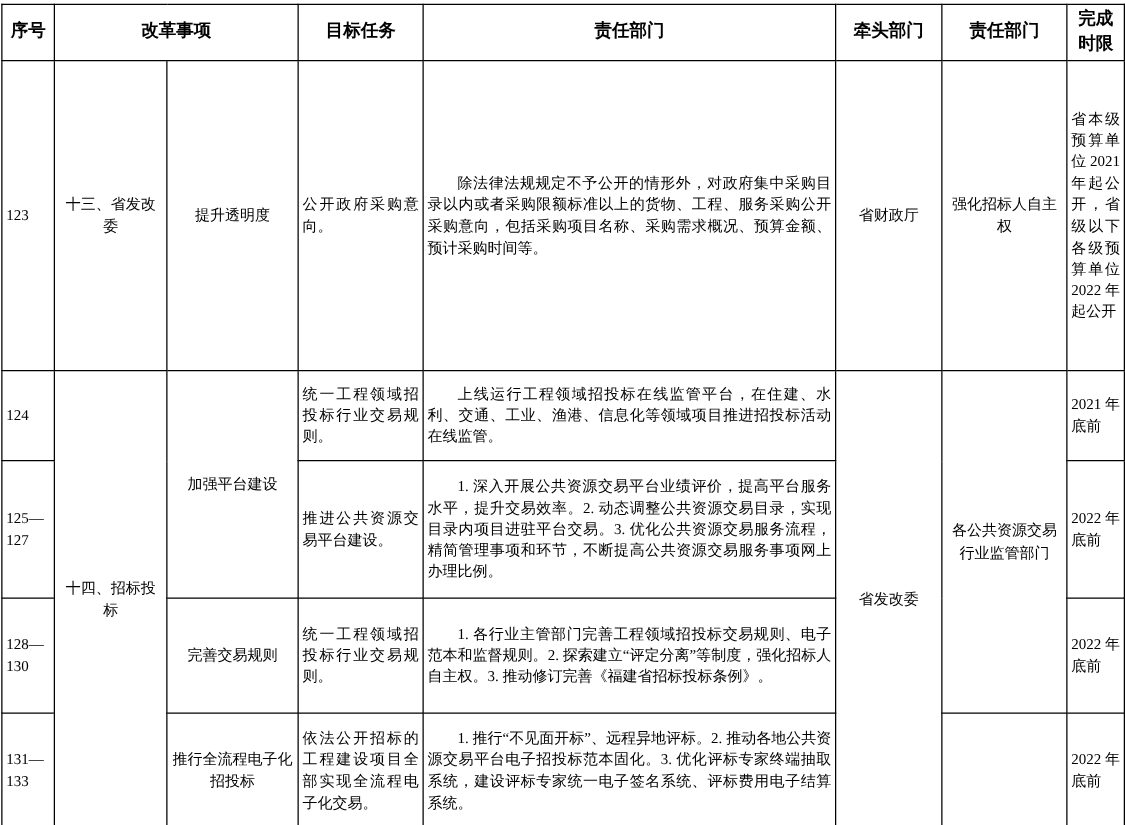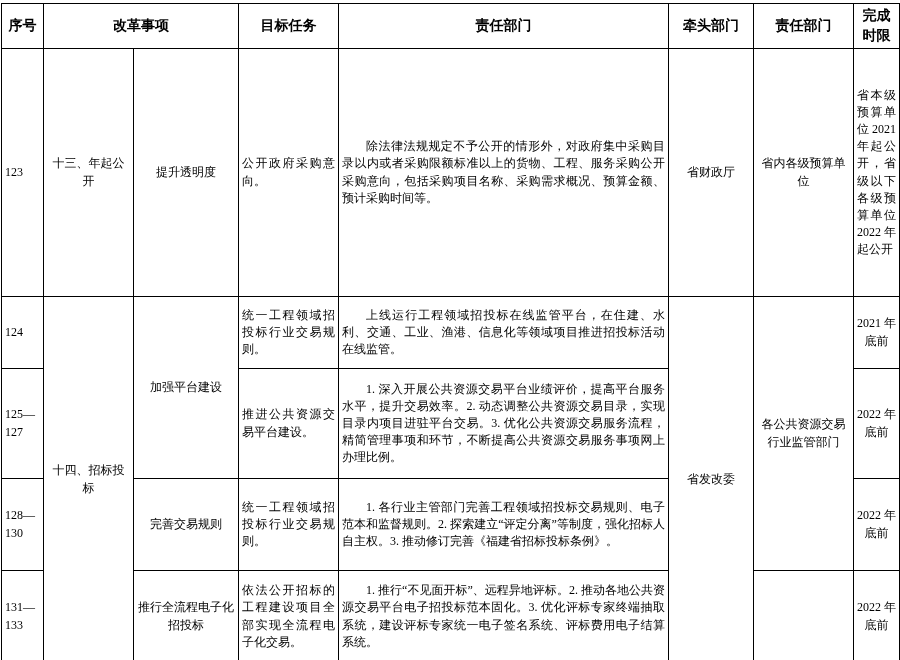--- a/index.html
+++ b/index.html
@@ -54,21 +54,20 @@
   .seq-cell {
     font-size: 13px;
     line-height: 1.35;
   }
   .vert-label {
     text-align: center;
     font-size: 13.5px;
     line-height: 1.45;
   }
   .deadline-cell {
-    text-align: center;
     font-size: 12.5px;
     line-height: 1.5;
   }
   .deadline-long {
     text-align: justify;
     text-justify: inter-ideograph;
     font-size: 12.5px;
     line-height: 1.55;
     padding: 2px 4px;
   }
@@ -116,26 +115,26 @@
         <th>责任部门</th>
         <th>牵头部门</th>
         <th>责任部门</th>
         <th class="th-two-line">完成时限</th>
       </tr>
     </thead>
     <tbody>
 
       <tr style="height:248px;">
         <td class="seq-cell">123</td>
-        <td class="vert-label">十三、年起公开</td>
+        <td class="vert-label">十三、省发改委</td>
         <td class="vert-label">提升透明度</td>
         <td class="goal-cell">公开政府采购意向。</td>
         <td class="measure-cell indent">除法律法规规定不予公开的情形外，对政府集中采购目录以内或者采购限额标准以上的货物、工程、服务采购公开采购意向，包括采购项目名称、采购需求概况、预算金额、预计采购时间等。</td>
         <td class="dept-cell">省财政厅</td>
-        <td class="dept-cell">省内各级预算单位</td>
+        <td class="dept-cell">强化招标人自主权</td>
         <td class="deadline-long">省本级预算单位 2021 年起公开，省级以下各级预算单位 2022 年起公开</td>
       </tr>
 
       <tr style="height:72px;">
         <td class="seq-cell">124</td>
         <td class="vert-label" rowspan="4">十四、招标投标</td>
         <td class="vert-label" rowspan="2">加强平台建设</td>
         <td class="goal-cell">统一工程领域招投标行业交易规则。</td>
         <td class="measure-cell indent">上线运行工程领域招投标在线监管平台，在住建、水利、交通、工业、渔港、信息化等领域项目推进招投标活动在线监管。</td>
         <td class="dept-cell" rowspan="4">省发改委</td>

